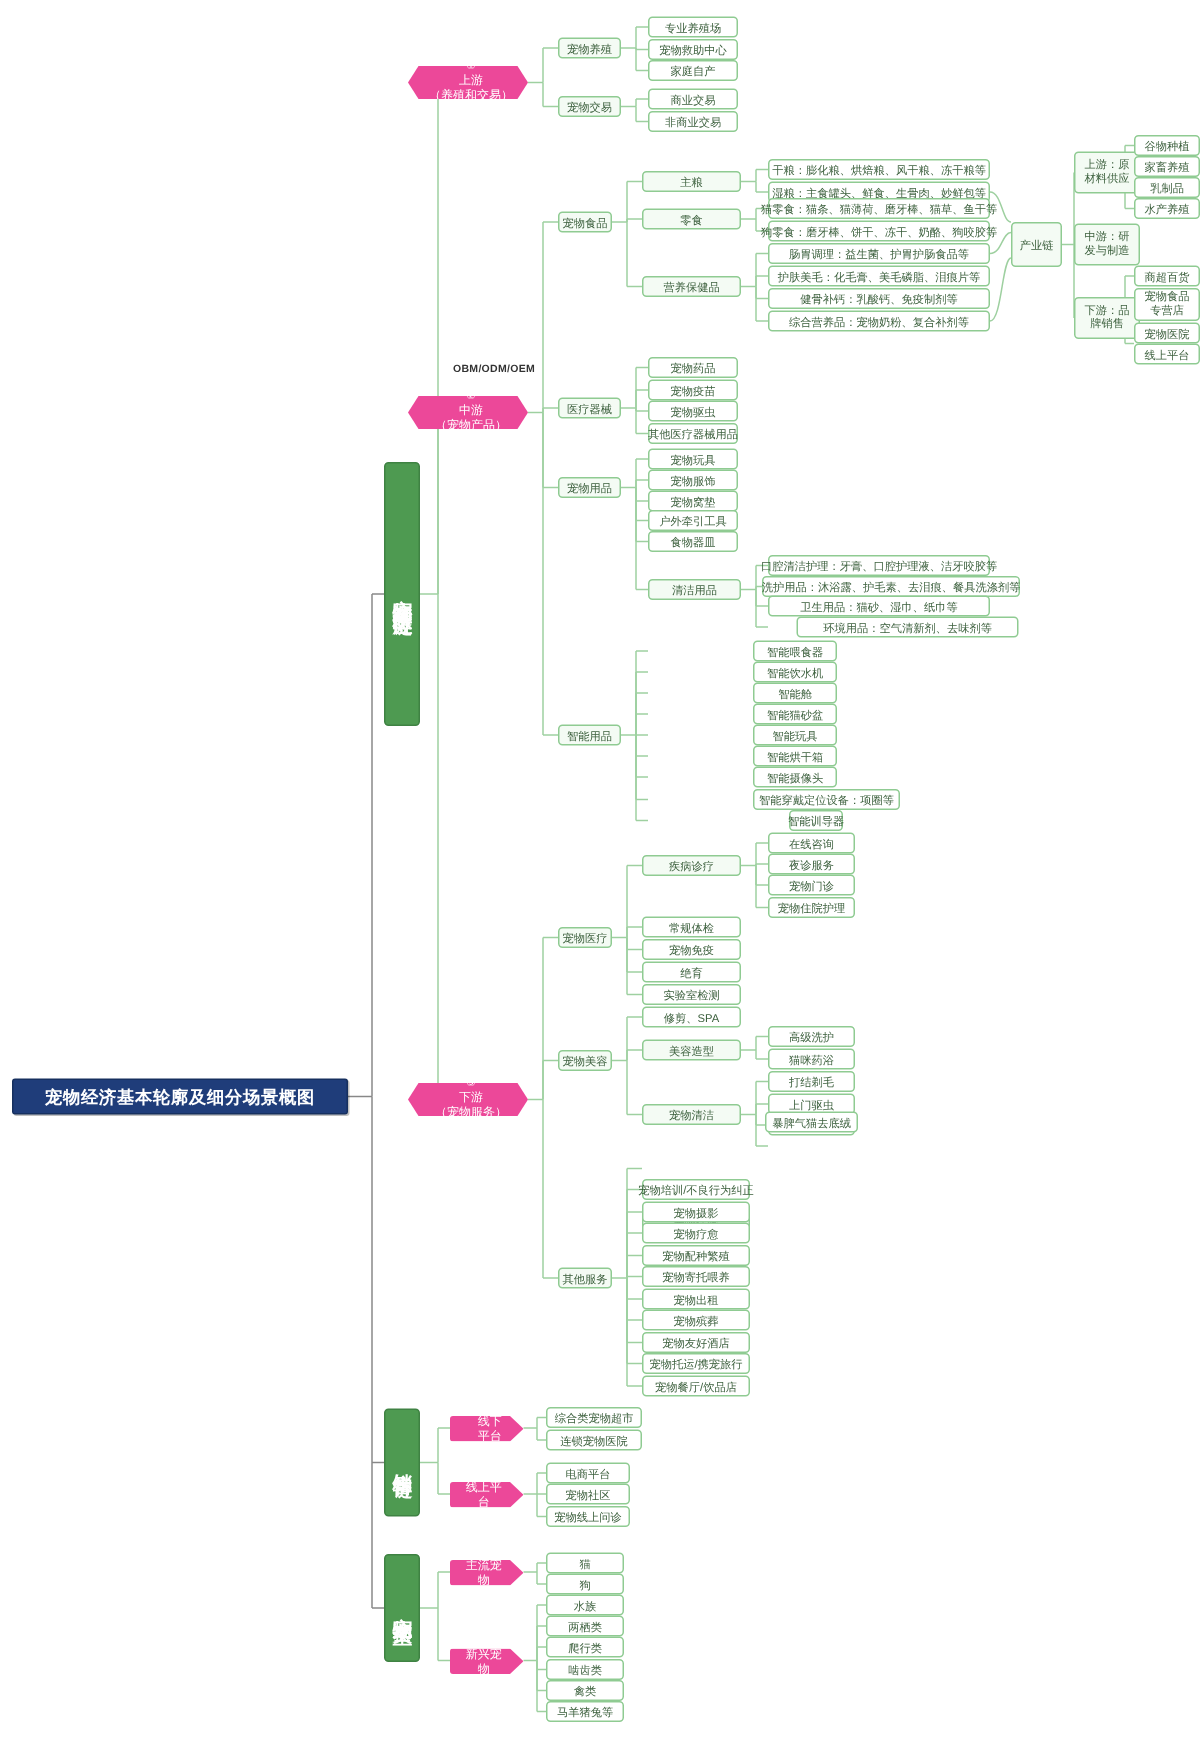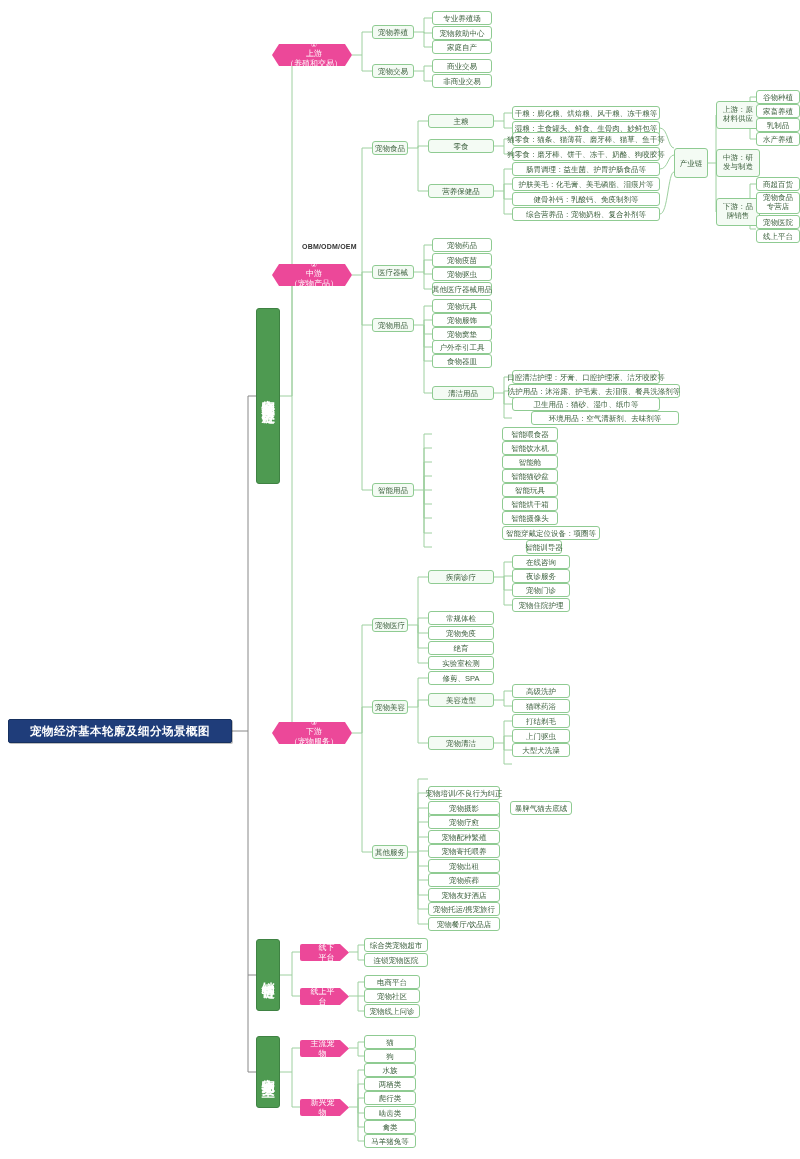--- a/index.html
+++ b/index.html
@@ -464,21 +464,21 @@
 
   <div class="node box tint" style="left:372px; top:700px; width:36px; height:14px;">宠物美容</div>
   <div class="node box" style="left:428px; top:671px; width:66px; height:14px;">修剪、SPA</div>
   <div class="node box tint" style="left:428px; top:693px; width:66px; height:14px;">美容造型</div>
   <div class="node box" style="left:512px; top:684px; width:58px; height:14px;">高级洗护</div>
   <div class="node box" style="left:512px; top:699px; width:58px; height:14px;">猫咪药浴</div>
   <div class="node box tint" style="left:428px; top:736px; width:66px; height:14px;">宠物清洁</div>
   <div class="node box" style="left:512px; top:714px; width:58px; height:14px;">打结剃毛</div>
   <div class="node box" style="left:512px; top:729px; width:58px; height:14px;">上门驱虫</div>
   <div class="node box" style="left:512px; top:743px; width:58px; height:14px;">大型犬洗澡</div>
-  <div class="node box" style="left:510px; top:801px; width:62px; height:14px;">暴脾气猫去底绒</div>
+  <div class="node box" style="left:510px; top:741px; width:62px; height:14px;">暴脾气猫去底绒</div>
 
   <div class="node box tint" style="left:372px; top:845px; width:36px; height:14px;">其他服务</div>
   <div class="node box" style="left:428px; top:808px; width:72px; height:14px;">宠物保险</div>
   <div class="node box" style="left:428px; top:786px; width:72px; height:14px;">宠物培训/不良行为纠正</div>
   <div class="node box" style="left:428px; top:801px; width:72px; height:14px;">宠物摄影</div>
   <div class="node box" style="left:428px; top:815px; width:72px; height:14px;">宠物疗愈</div>
   <div class="node box" style="left:428px; top:830px; width:72px; height:14px;">宠物配种繁殖</div>
   <div class="node box" style="left:428px; top:844px; width:72px; height:14px;">宠物寄托喂养</div>
   <div class="node box" style="left:428px; top:859px; width:72px; height:14px;">宠物出租</div>
   <div class="node box" style="left:428px; top:873px; width:72px; height:14px;">宠物殡葬</div>

